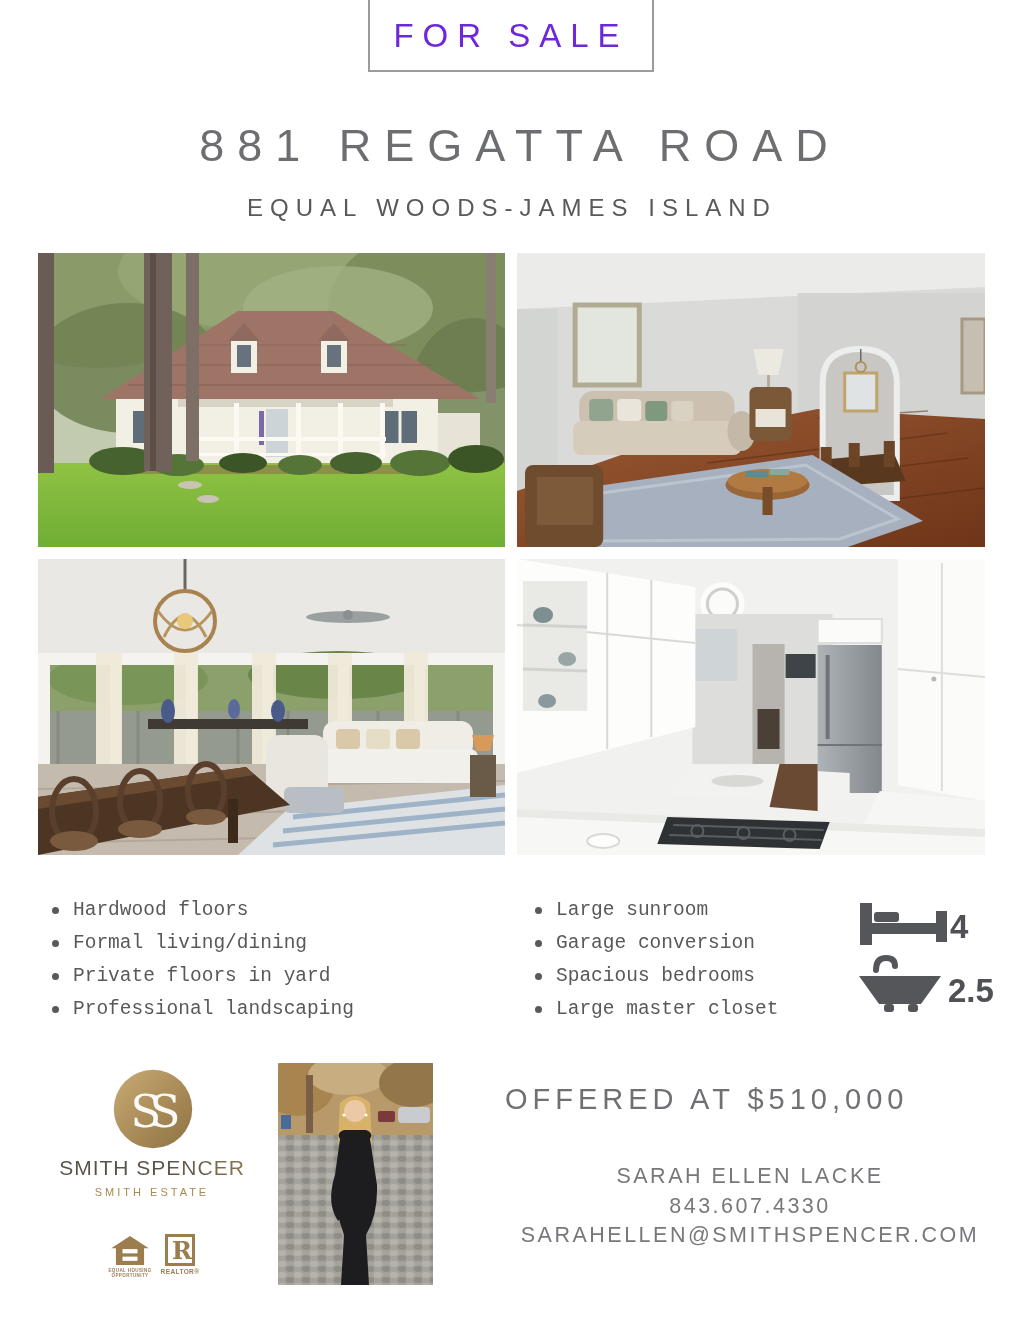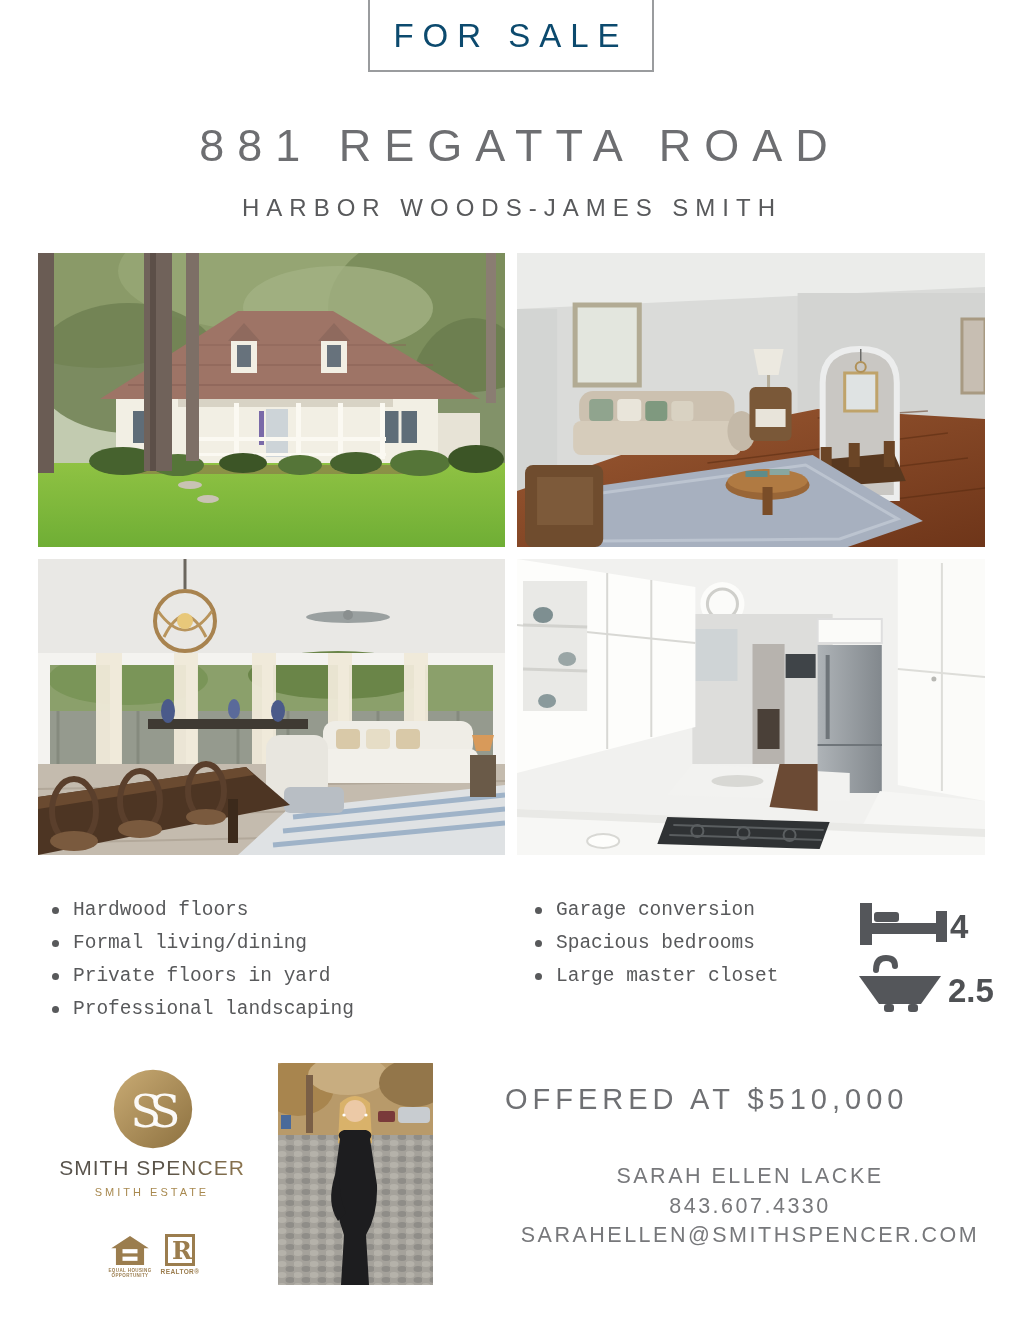--- a/index.html
+++ b/index.html
@@ -3,21 +3,21 @@
 <meta charset="utf-8">
 <style>
   html,body{margin:0;padding:0;background:#ffffff;}
   .page{position:relative;width:1024px;height:1325px;background:#ffffff;overflow:hidden;
         font-family:"Liberation Sans",sans-serif;color:#58595b;}
   .abs{position:absolute;}
 
   
   .for-sale-box{left:368px;top:-18px;width:286px;height:90px;border:2px solid #9a9c9e;
     box-sizing:border-box;display:flex;align-items:flex-end;justify-content:center;padding-bottom:15px;}
-  .for-sale-text{font-size:33px;letter-spacing:9px;color:#0c4a6e;font-weight:400;}
+  .for-sale-text{font-size:33px;letter-spacing:9px;color:#6d28d9;font-weight:400;}
 
   
   .title{left:8px;top:120px;width:1024px;text-align:center;font-size:45px;letter-spacing:13px;
     color:#6d6e71;font-weight:500;}
   .subtitle{left:0;top:194px;width:1024px;text-align:center;font-size:24px;letter-spacing:7px;
     color:#58595b;font-weight:400;}
 
   
   .photo{overflow:hidden;background:#ddd;}
   .photo svg{display:block;width:100%;height:100%;}
@@ -68,21 +68,21 @@
 </head>
 <body>
 
 <div class="page">
 
   <div class="abs for-sale-box">
     <div class="for-sale-text">FOR SALE</div>
   </div>
 
   <div class="abs title">881 REGATTA ROAD</div>
-  <div class="abs subtitle">HARBOR WOODS-JAMES SMITH</div>
+  <div class="abs subtitle">EQUAL WOODS-JAMES ISLAND</div>
 
   <div class="abs photo ph1">
     <svg viewBox="0 0 467 294" preserveAspectRatio="none">
       <defs>
         <linearGradient id="lawn" x1="0" y1="0" x2="0" y2="1">
           <stop offset="0" stop-color="#8fc243"></stop>
             <stop offset="1" stop-color="#6fae35"></stop>
         </linearGradient>
       </defs>
       <rect width="467" height="294" fill="#c2cbb0"></rect>
@@ -358,20 +358,21 @@
     </svg>
   </div>
 
   <ul class="abs features feat-left">
     <li>Hardwood floors</li>
     <li>Formal living/dining</li>
     <li>Private floors in yard</li>
     <li>Professional landscaping</li>
   </ul>
   <ul class="abs features feat-right">
+    <li>Large sunroom</li>
     <li>Garage conversion</li>
     <li>Spacious bedrooms</li>
     <li>Large master closet</li>
   </ul>
 
   <div class="abs beds-icon">
     <svg viewBox="0 0 88 42">
       <g fill="#54565a">
         <rect x="0" y="0" width="12" height="42"></rect>
         <rect x="14" y="9" width="25" height="10" rx="3"></rect>

